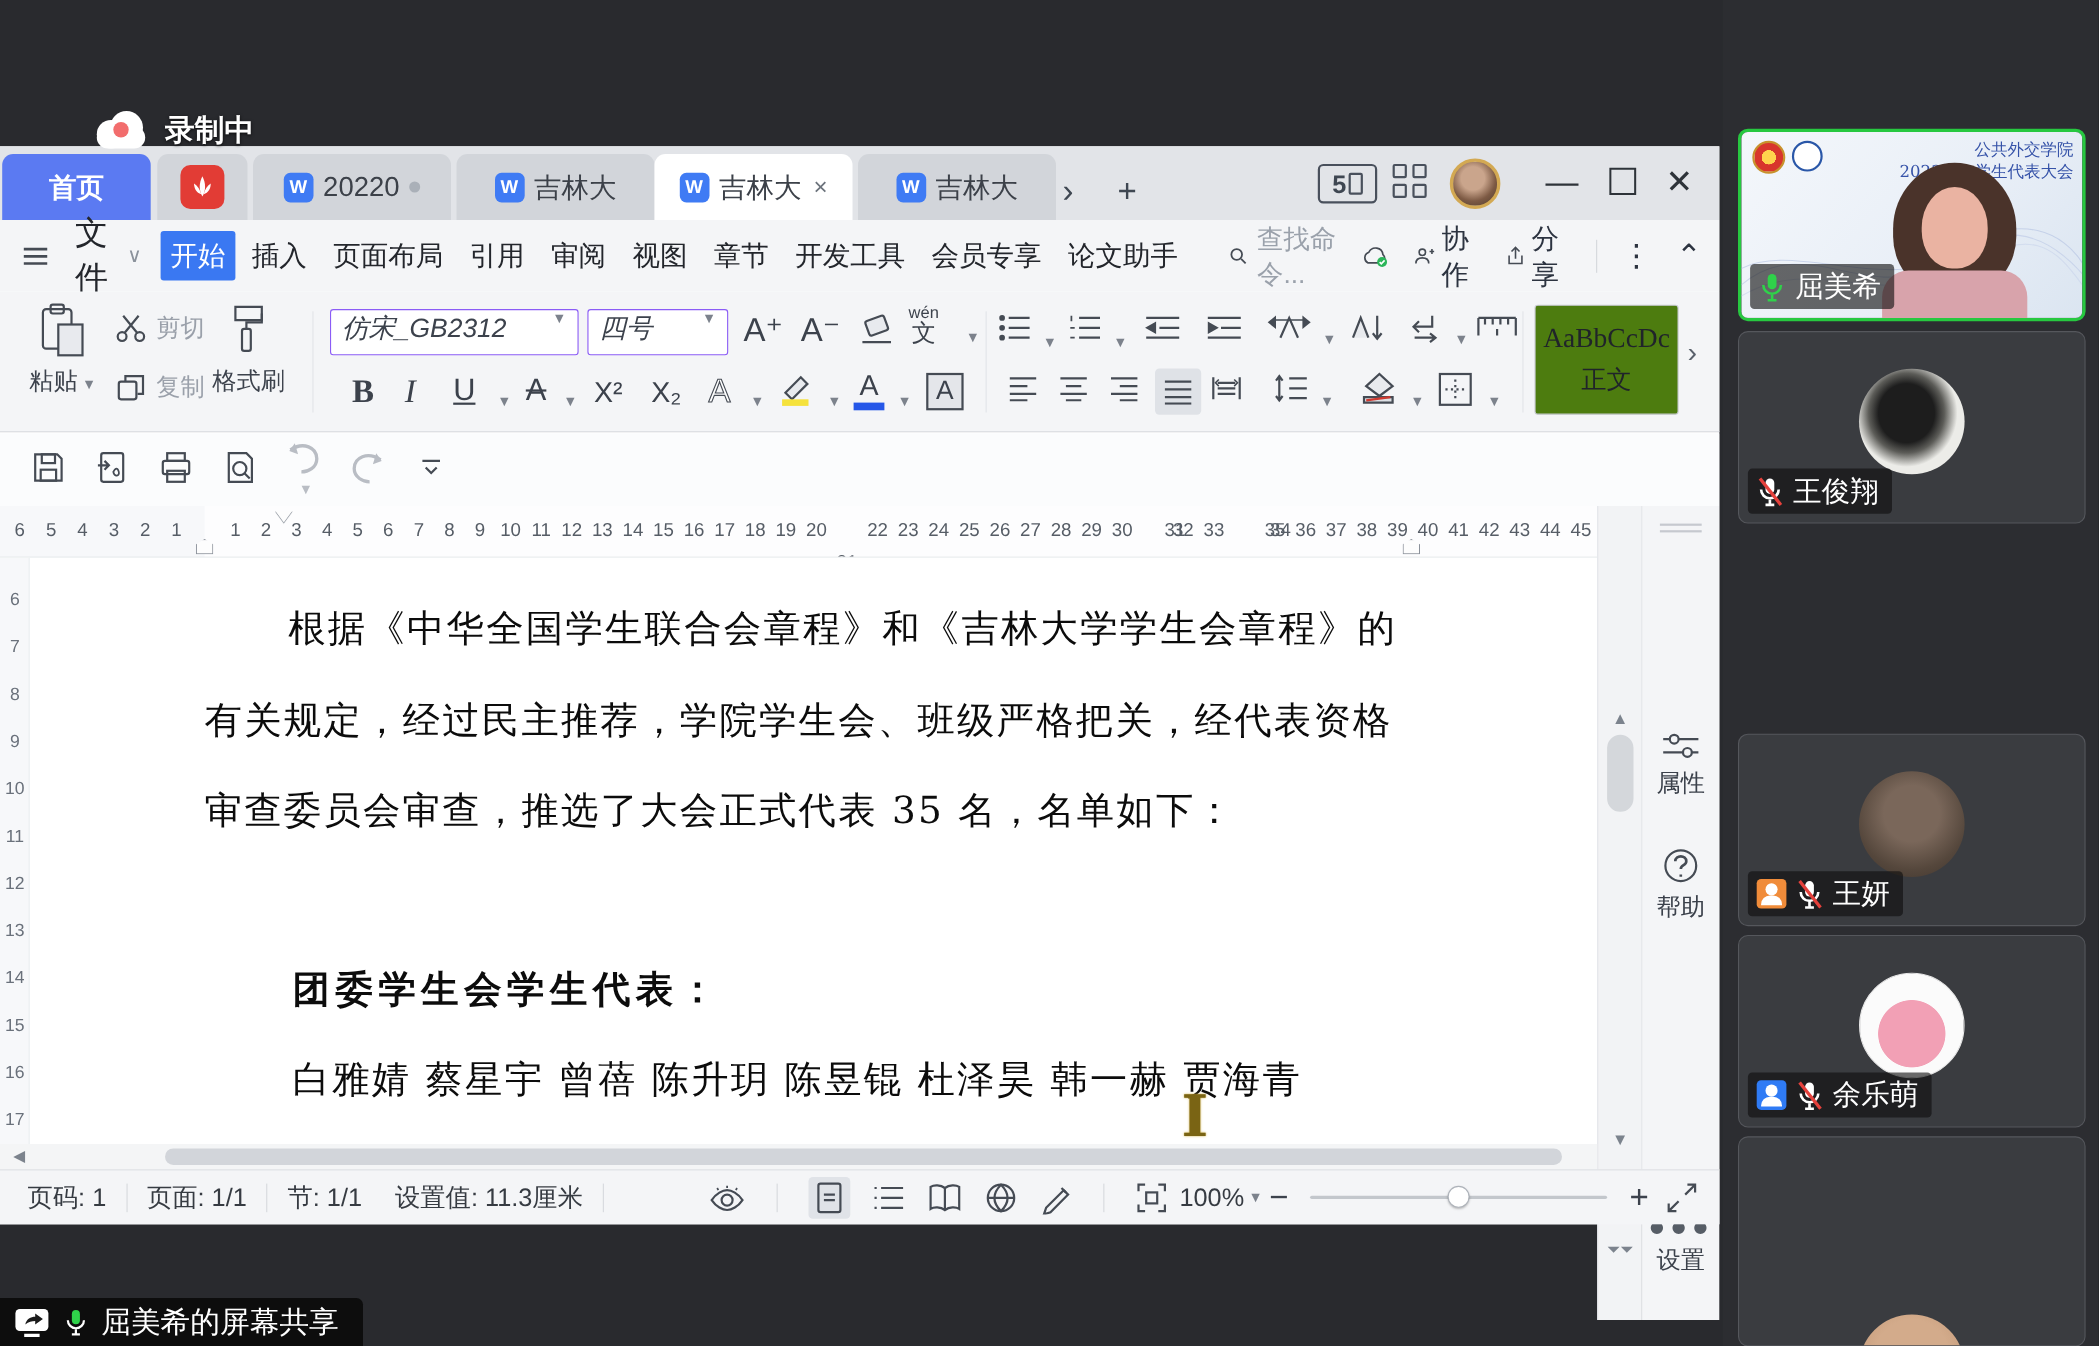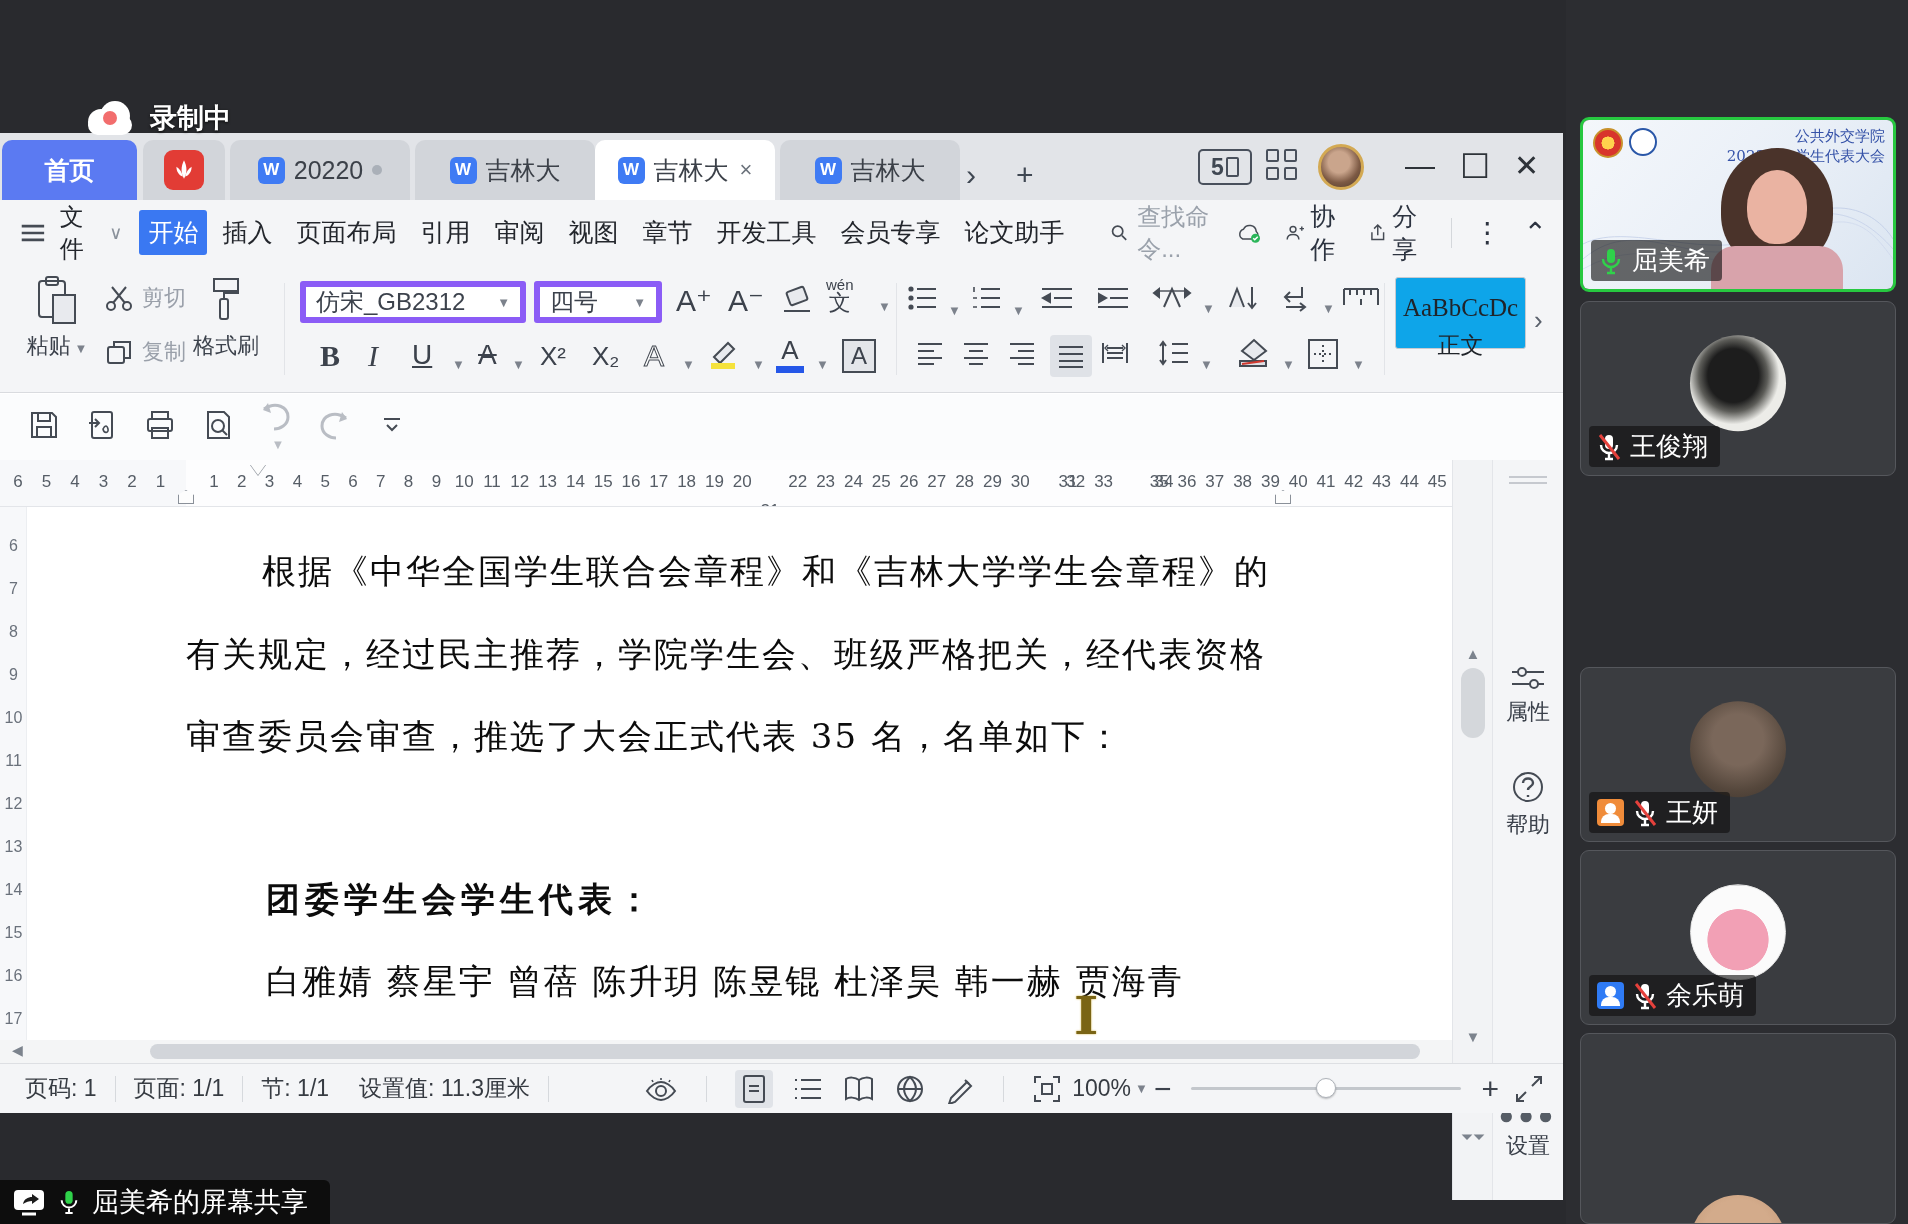--- a/index.html
+++ b/index.html
@@ -51,43 +51,43 @@
   .gridic b { border:2.5px solid #49505c; border-radius:2px;}
   .tb-avatar { left:1318px; top:11px; width:46px; height:46px; border-radius:50%;
                border:3px solid #d3a953;
                background:radial-gradient(circle at 45% 38%, #caa58c 0 32%, #7d5a44 62%, #4a382b 100%); }
   .winbtn { font-size:30px; line-height:34px; color:#2e3339; }
 
   
   .menubar { position:absolute; left:0; top:67px; width:100%; height:65px; background:#f4f5f7;
              display:flex; align-items:center; font-size:25px; color:#23262c; }
   .menubar .hamb { margin:0 14px 0 20px; }
-  .menubar .file { font-size:24px; margin-right:8px;}
+  .menubar .file { font-size:30px; margin-right:8px;text-align:center;}
   .menubar .chev { color:#8a919b; font-size:18px; margin-right:14px;}
   .mitem { padding:6px 9px; margin:0 3px; border-radius:3px; cursor:pointer; white-space:nowrap;}
   .mitem.active { background:#3a78f2; color:#fff; }
   .msearch { display:flex; align-items:center; gap:8px; margin-left:34px; color:#9aa1ab; font-size:24px;}
   .mright { margin-left:auto; display:flex; align-items:center; gap:22px; padding-right:16px; color:#2c3340; font-size:25px;}
   .mright .vsep { width:1px; height:30px; background:#d4d7db; }
 
   
   .ribbon { position:absolute; left:0; top:132px; width:100%; height:128px; background:#f4f5f7;
             border-bottom:1px solid #d9dbdf; color:#3c424c; }
   .rlabel { font-size:22px; color:#3c424c; white-space:nowrap;}
   .bigbtn { position:absolute; text-align:center; cursor:pointer;}
-  .combo { position:absolute; top:16px; height:42px; background:#fff; border:6px solid #8b5cf6;
-           border-radius:3px; display:flex; align-items:center; justify-content:space-between;
-           padding:0 10px; font-size:24px; }
+  .combo { position:absolute; top:16px; height:42px; background:#fff; border:1px solid #8b5cf6;
+           border-radius:3px; display:flex; align-items:flex-start; justify-content:space-between;
+           padding:0 10px; font-size:24px;font-style:italic; }
   .fbtn { position:absolute; display:flex; align-items:center; justify-content:center;
           font-size:26px; cursor:pointer; color:#3c424c; }
   .fbtn.sel { background:#dfe2e7; border-radius:4px; }
   .glyph-serif { font-family:"Liberation Serif","DejaVu Serif",serif; }
   .caret { font-size:13px; color:#7c828c; margin-left:4px;}
   .grpsep { position:absolute; top:18px; width:1px; height:92px; background:#e2e4e8; }
-  .stylebox { position:absolute; left:1395px; top:12px; width:131px; height:72px; background:#0ea5e9;
+  .stylebox { position:absolute; left:1395px; top:12px; width:131px; height:100px; background:#4d7c0f;
               border:1px solid #c7cad0; border-radius:3px; text-align:center; }
   .stylebox .prev { font-size:25px; margin-top:16px; color:#20242a;}
   .stylebox .nm { font-size:23px; margin-top:8px; color:#20242a;}
   .style-exp { position:absolute; left:1534px; top:40px; font-size:26px; color:#5a616c;}
 
   
   svg.ic { stroke:#454b54; fill:none; stroke-width:2; }
 
   
   .quickbar { position:absolute; left:0; top:261px; width:100%; height:66px; background:#fbfcfd;

